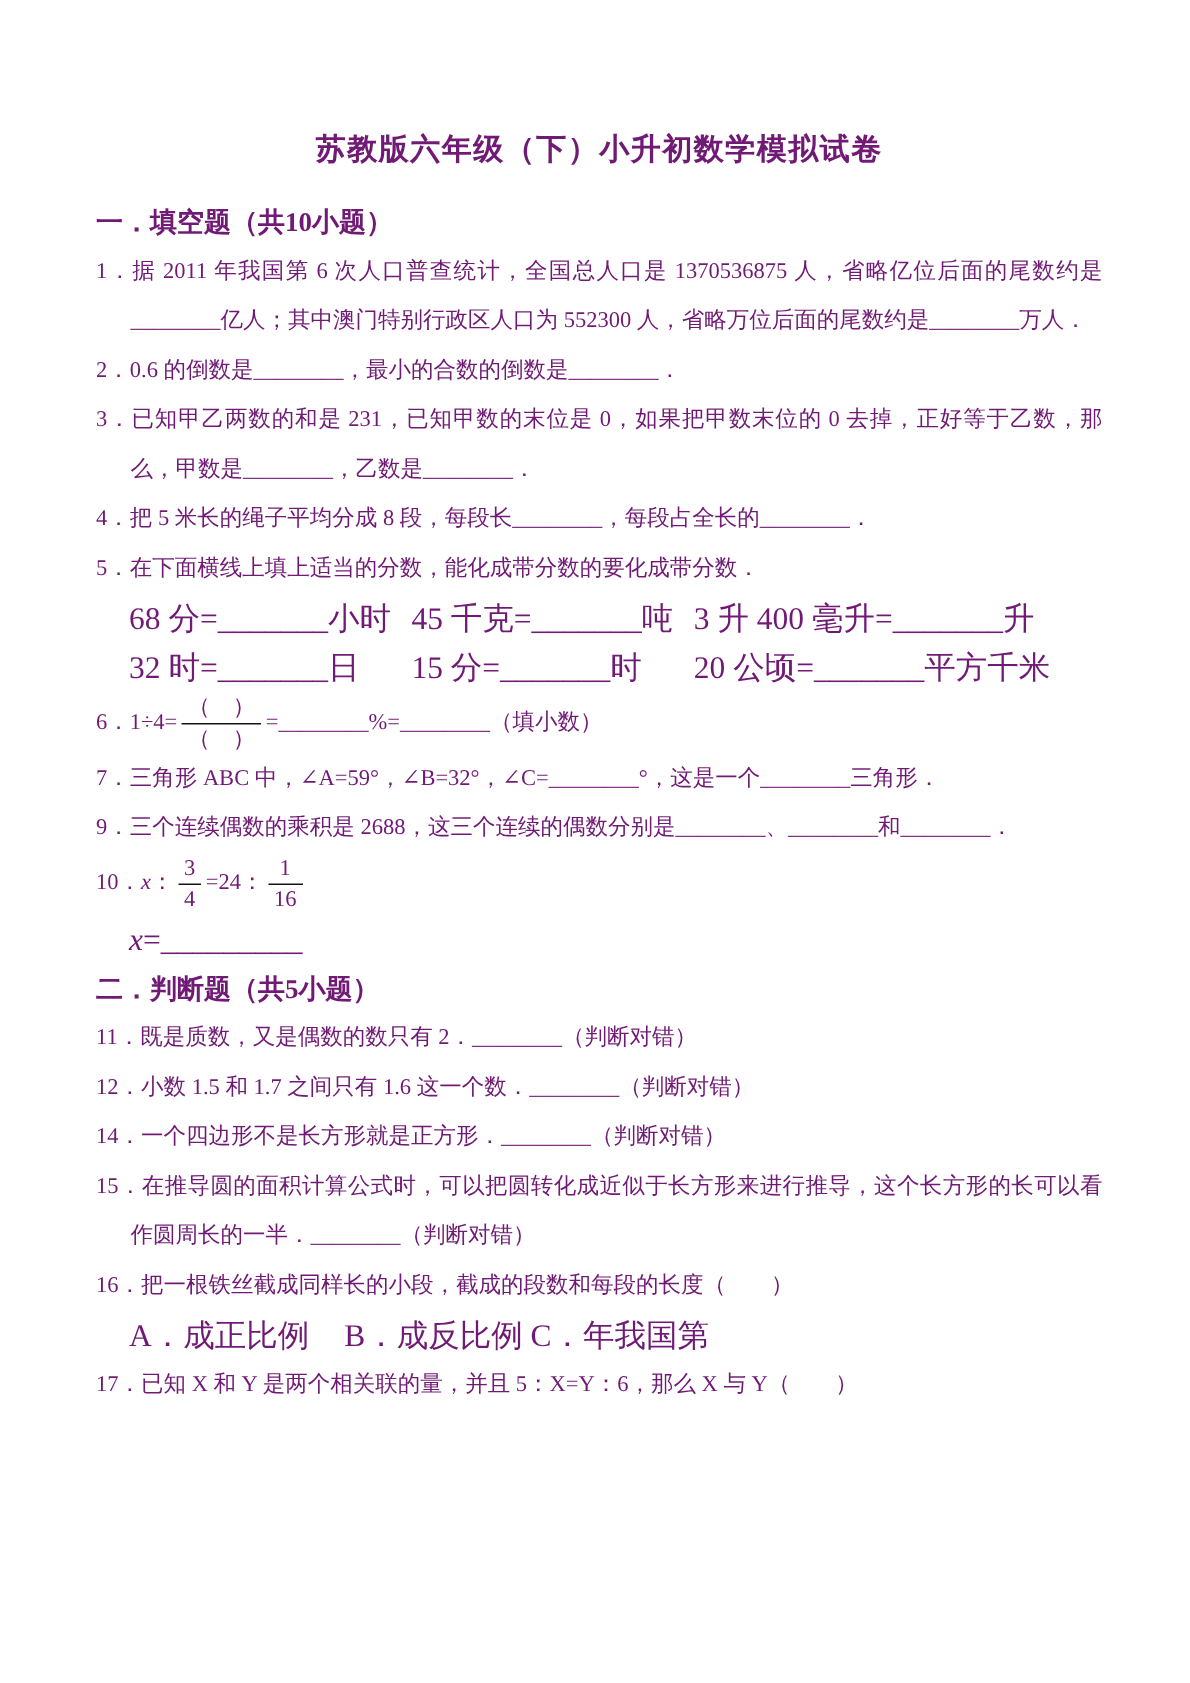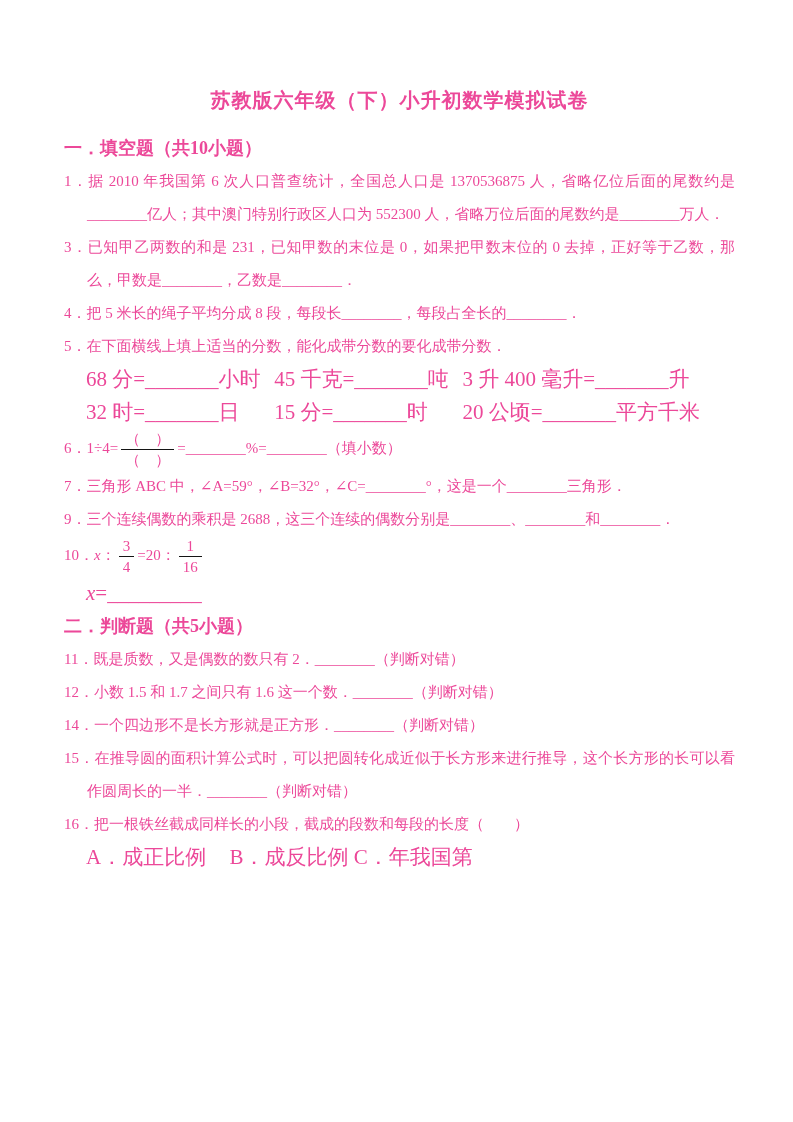--- a/index.html
+++ b/index.html
@@ -8,21 +8,21 @@
     background: #ffffff;
   }
   .page {
     position: relative;
     box-sizing: border-box;
     width: 793px;
     height: 1122px;
     background: #ffffff;
     padding: 86px 58px 0 64px;
     font-family: "Liberation Serif", "DejaVu Serif", serif;
-    color: #ec4899;
+    color: #701a75;
     overflow: hidden;
   }
   .title {
     font-size: 20px;
     font-weight: 700;
     text-align: center;
     margin: 0 0 18px 0;
     line-height: 28px;
     letter-spacing: 1px;
   }
@@ -70,21 +70,22 @@
 </style>
 </head>
 <body>
 
 <div class="page">
 
   <h1 class="title">苏教版六年级（下）小升初数学模拟试卷</h1>
 
   <h2 class="section-heading">一．填空题（共10小题）</h2>
 
-  <p class="q">1．据 2010 年我国第 6 次人口普查统计，全国总人口是 1370536875 人，省略亿位后面的尾数约是________亿人；其中澳门特别行政区人口为 552300 人，省略万位后面的尾数约是________万人．</p>
+  <p class="q">1．据 2011 年我国第 6 次人口普查统计，全国总人口是 1370536875 人，省略亿位后面的尾数约是________亿人；其中澳门特别行政区人口为 552300 人，省略万位后面的尾数约是________万人．</p>
+  <p class="q">2．0.6 的倒数是________，最小的合数的倒数是________．</p>
   <p class="q">3．已知甲乙两数的和是 231，已知甲数的末位是 0，如果把甲数末位的 0 去掉，正好等于乙数，那么，甲数是________，乙数是________．</p>
   <p class="q">4．把 5 米长的绳子平均分成 8 段，每段长________，每段占全长的________．</p>
   <p class="q">5．在下面横线上填上适当的分数，能化成带分数的要化成带分数．</p>
 
   <p class="q-sub cols">
     <span class="col c1">68 分=_______小时</span>
     <span class="col c2">45 千克=_______吨</span>
     <span class="col c3">3 升 400 毫升=_______升</span>
   </p>
   <p class="q-sub cols">
@@ -94,34 +95,35 @@
   </p>
 
   <p class="q frac-line">
     <span>6．</span><span>1÷4=</span><span class="frac"><span class="fnum">（　）</span><span class="fden">（　）</span></span><span>=</span><span>________</span><span>%=</span><span>________</span><span>（填小数）</span>
   </p>
 
   <p class="q">7．三角形 ABC 中，∠A=59°，∠B=32°，∠C=________°，这是一个________三角形．</p>
   <p class="q">9．三个连续偶数的乘积是 2688，这三个连续的偶数分别是________、________和________．</p>
 
   <p class="q frac-line">
-    <span>10．</span><span class="var">x</span><span>：</span><span class="frac"><span class="fnum">3</span><span class="fden">4</span></span><span>=20：</span><span class="frac"><span class="fnum">1</span><span class="fden">16</span></span>
+    <span>10．</span><span class="var">x</span><span>：</span><span class="frac"><span class="fnum">3</span><span class="fden">4</span></span><span>=24：</span><span class="frac"><span class="fnum">1</span><span class="fden">16</span></span>
   </p>
   <p class="q-sub">
     <span class="var">x</span><span>=</span><span>_________</span>
   </p>
 
   <h2 class="section-heading">二．判断题（共5小题）</h2>
 
   <p class="q">11．既是质数，又是偶数的数只有 2．________（判断对错）</p>
   <p class="q">12．小数 1.5 和 1.7 之间只有 1.6 这一个数．________（判断对错）</p>
   <p class="q">14．一个四边形不是长方形就是正方形．________（判断对错）</p>
   <p class="q">15．在推导圆的面积计算公式时，可以把圆转化成近似于长方形来进行推导，这个长方形的长可以看作圆周长的一半．________（判断对错）</p>
 
 
   <p class="q">16．把一根铁丝截成同样长的小段，截成的段数和每段的长度（　　）</p>
   <p class="q-sub opts">
     <span class="col o1">A．成正比例</span>
     <span class="col o2">B．成反比例</span>
     <span class="col o3">C．年我国第</span>
   </p>
+  <p class="q">17．已知 X 和 Y 是两个相关联的量，并且 5：X=Y：6，那么 X 与 Y（　　）</p>
 
 </div>
 
 </body></html>

